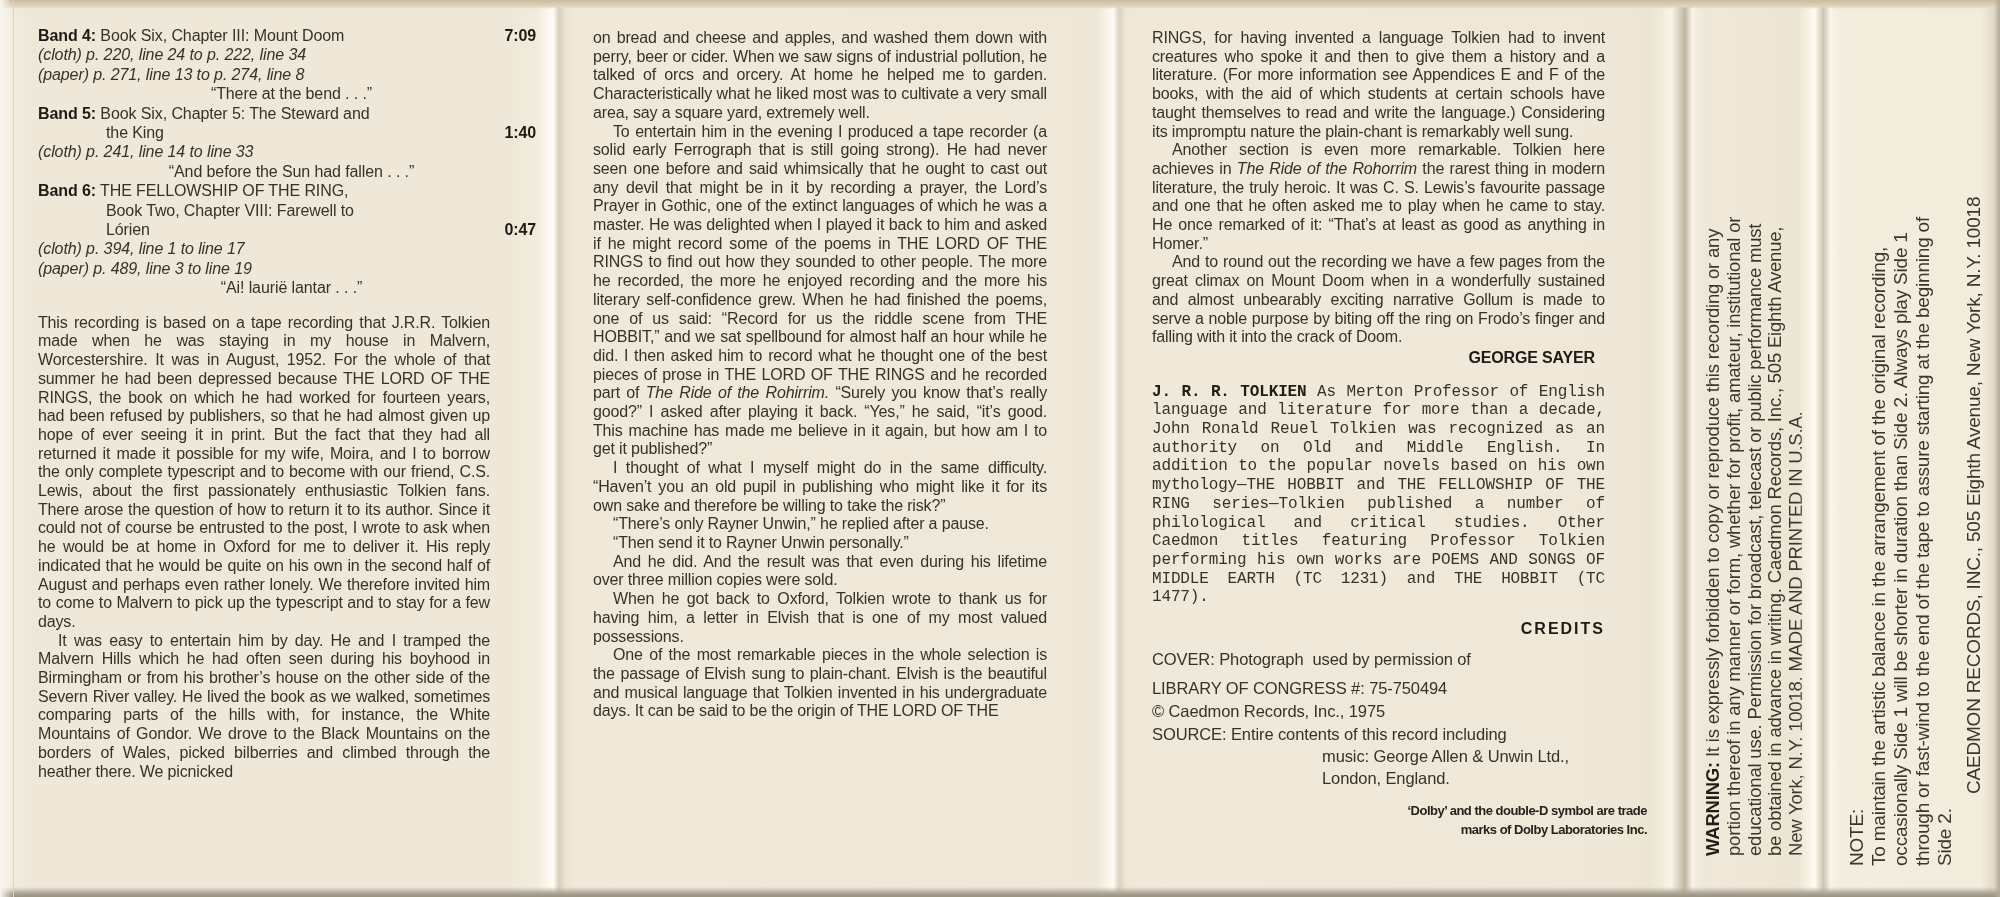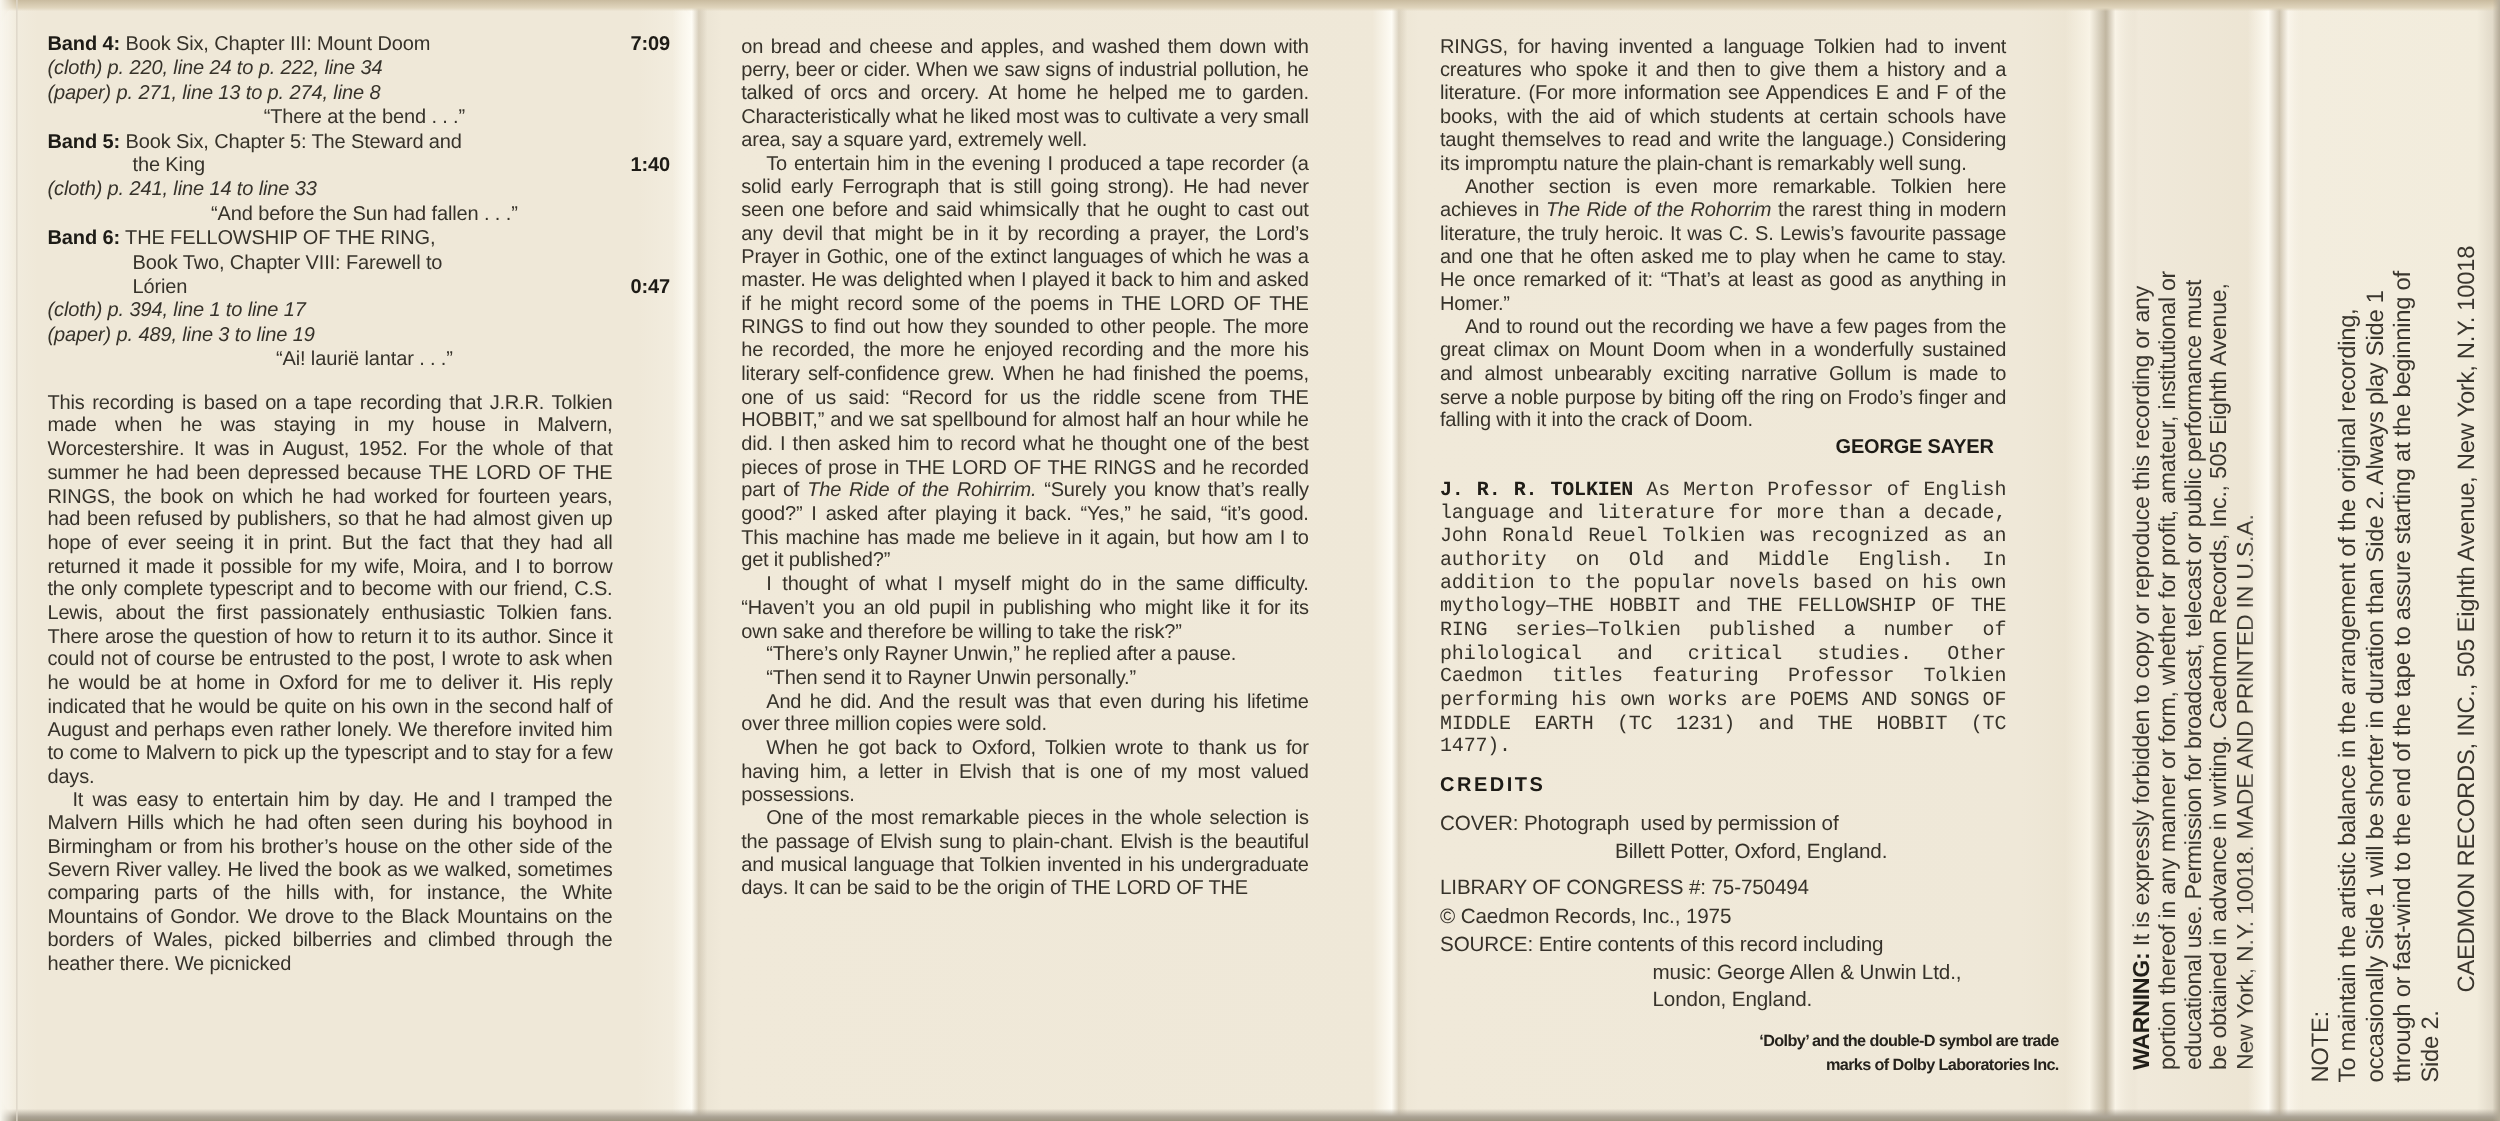--- a/index.html
+++ b/index.html
@@ -25,21 +25,21 @@
   #band-list{font-size:16px;line-height:19.4px;letter-spacing:-0.1px;margin-bottom:16px;}
   .band-title-line{position:relative;padding-right:60px;}
   .band-title-line.cont{padding-left:68px;}
   .band-label{font-weight:bold;color:#1d1b16;}
   .band-time{position:absolute;right:-46px;top:0;font-weight:bold;color:#1d1b16;}
   .band-pages{font-style:italic;}
   .band-quote{text-align:center;padding-left:55px;}
   
   .byline{font-weight:bold;text-align:right;padding-right:10px;color:#1d1b16;margin-top:2px;}
   .bio{margin-top:15px;font-family:Liberation Mono, monospace;}
-  .credits-heading{font-weight:bold;text-align:left;letter-spacing:2px;margin:13px 0 9px;color:#1d1b16;}
+  .credits-heading{font-weight:bold;text-align:right;letter-spacing:2px;margin:13px 0 9px;color:#1d1b16;}
   .credit{font-size:16.5px;line-height:22px;letter-spacing:-0.1px;margin-bottom:7px;text-align:left;}
   .credit .cont{padding-left:140px;}
   .credit.src .cont{padding-left:170px;}
   .credit.oneline{margin-bottom:1px;}
   #dolby{margin-top:12px;margin-right:-42px;text-align:right;font-weight:bold;
     font-size:13px;line-height:19.5px;letter-spacing:-0.5px;color:#25221c;}
   
   .vstrip{position:absolute;transform:rotate(-90deg);transform-origin:0 0;color:#3a362e;}
   #warning-strip{left:1703px;top:856px;width:845px;font-size:18.5px;line-height:20.8px;letter-spacing:-0.2px;}
   #note-strip{left:1846px;top:866px;width:830px;font-size:19px;line-height:22px;letter-spacing:-0.2px;}
@@ -108,21 +108,20 @@
         <div class="para">RINGS, for having invented a language Tolkien had to invent creatures who spoke it and then to give them a history and a literature. (For more information see Appendices E and F of the books, with the aid of which students at certain schools have taught themselves to read and write the language.) Considering its impromptu nature the plain-chant is remarkably well sung.</div>
         <div class="para ind">Another section is even more remarkable. Tolkien here achieves in <i>The Ride of the Rohorrim</i> the rarest thing in modern literature, the truly heroic. It was C. S. Lewis’s favourite passage and one that he often asked me to play when he came to stay. He once remarked of it: “That’s at least as good as anything in Homer.”</div>
         <div class="para ind">And to round out the recording we have a few pages from the great climax on Mount Doom when in a wonderfully sustained and almost unbearably exciting narrative Gollum is made to serve a noble purpose by biting off the ring on Frodo’s finger and falling with it into the crack of Doom.</div>
       </div>
     <div class="byline">GEORGE SAYER</div>
     <div class="para bio"><b>J. R. R. TOLKIEN</b> As Merton Professor of English language and literature for more than a decade, John Ronald Reuel Tolkien was recognized as an authority on Old and Middle English. In addition to the popular novels based on his own mythology—THE HOBBIT and THE FELLOWSHIP OF THE RING series—Tolkien published a number of philological and critical studies. Other Caedmon titles featuring Professor Tolkien performing his own works are POEMS AND SONGS OF MIDDLE EARTH (TC 1231) and THE HOBBIT (TC 1477).</div>
     <div class="credits-heading">CREDITS</div>
     <div>
         <div class="credit">
           <div>COVER: Photograph&nbsp; used by permission of</div>
-          <div class="cont">Billett Potter, Oxford, England.</div>
         </div>
         <div class="credit oneline">
           <div>LIBRARY OF CONGRESS #: 75-750494</div>
         </div>
         <div class="credit oneline">
           <div>© Caedmon Records, Inc., 1975</div>
         </div>
         <div class="credit src">
           <div>SOURCE: Entire contents of this record including</div>
           <div class="cont">music: George Allen &amp; Unwin Ltd.,</div>

